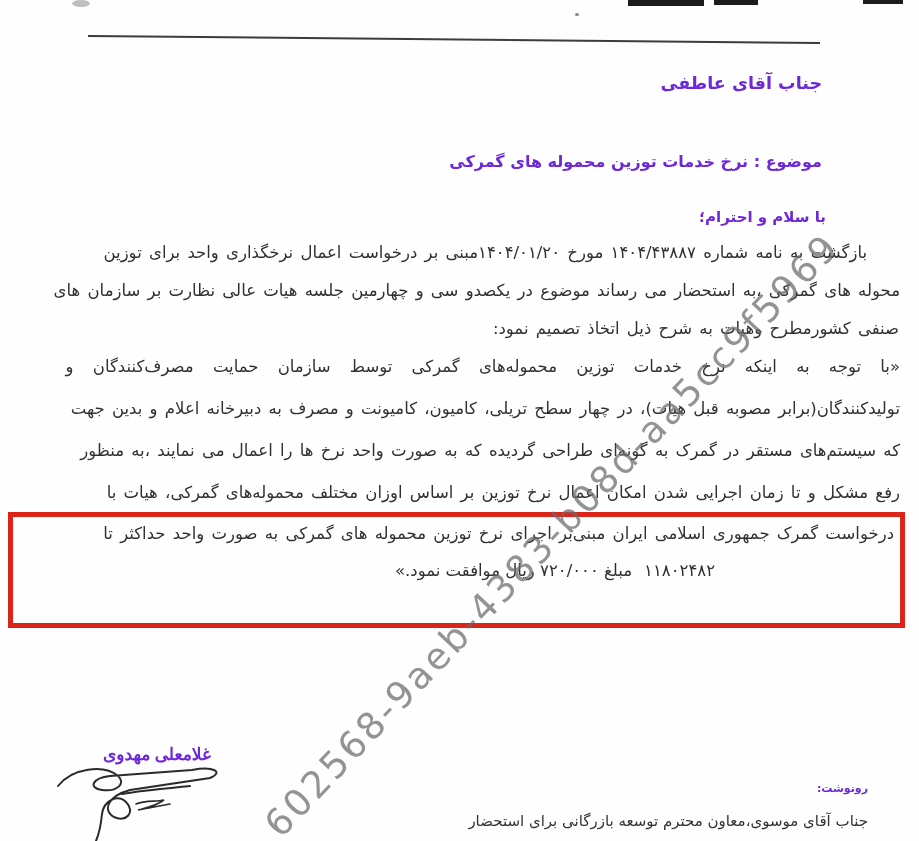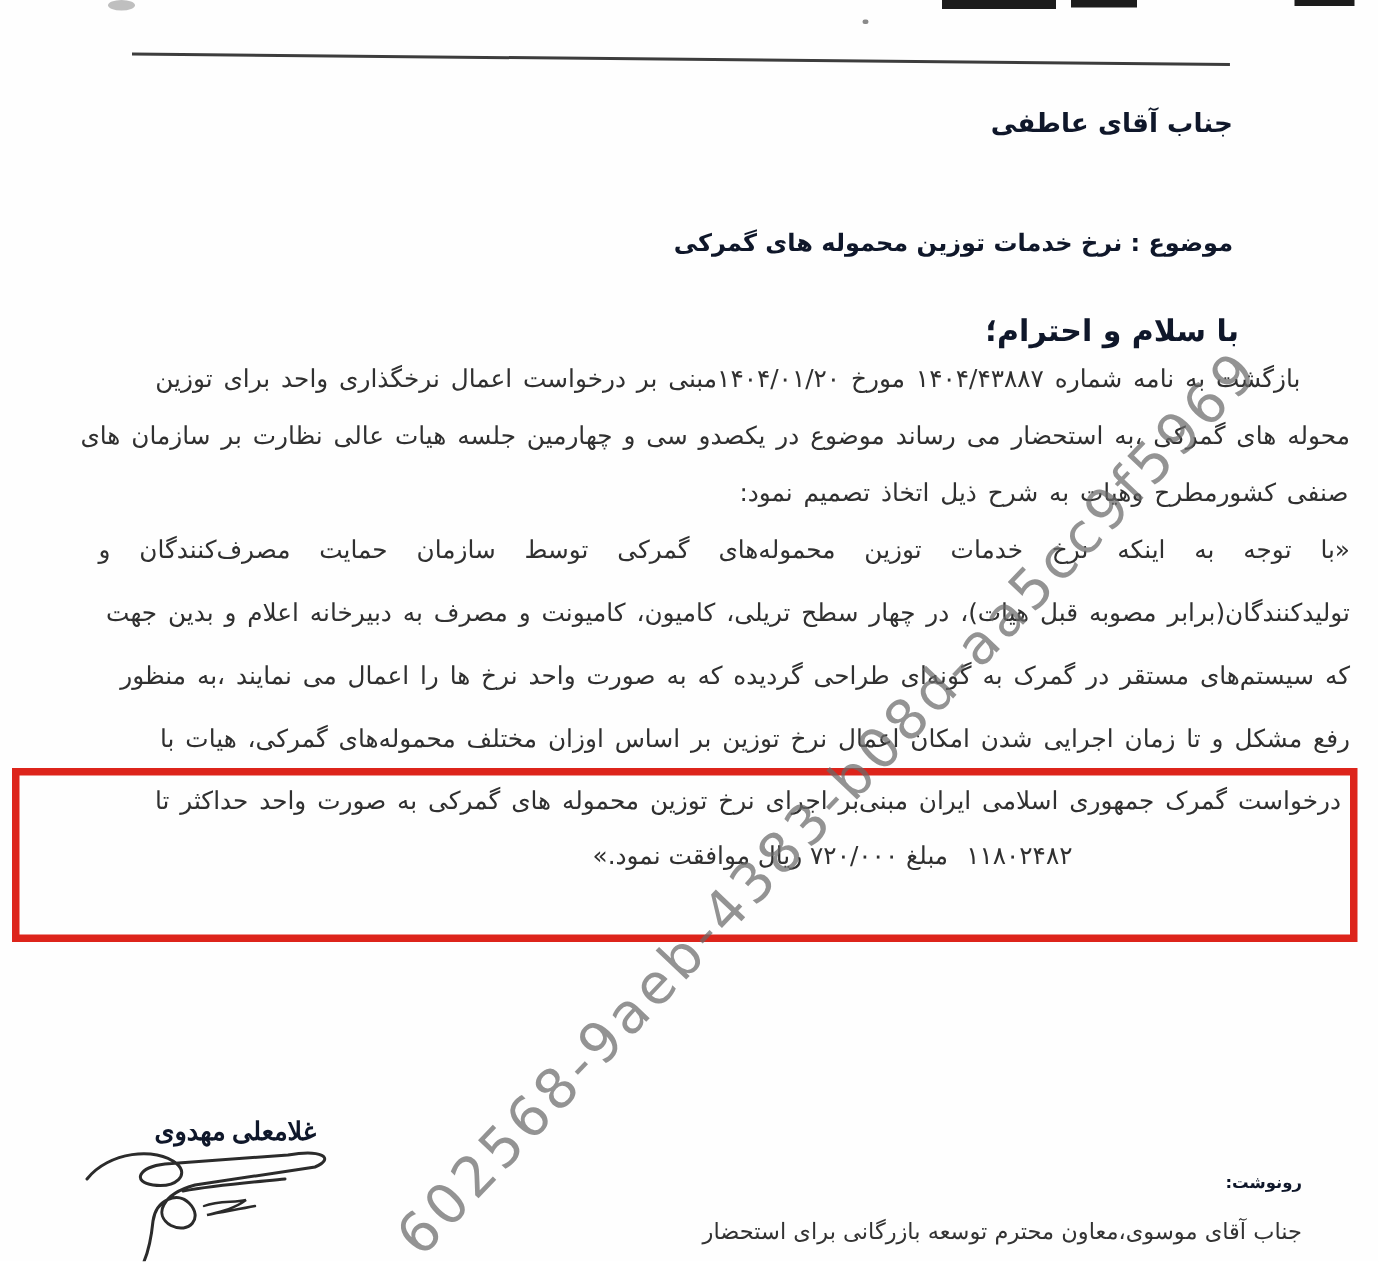--- a/index.html
+++ b/index.html
@@ -5,21 +5,21 @@
   html,body{margin:0;padding:0;background:#ffffff;}
   .page{
     position:relative;
     width:919px;height:841px;
     background:#fefefe;
     overflow:hidden;
     font-family:"DejaVu Sans", sans-serif;
     color:#2a2a2a;
   }
   .line{position:absolute;white-space:nowrap;direction:rtl;unicode-bidi:plaintext;}
-  .bold{font-weight:bold;color:#0f172a;}
+  .bold{font-weight:bold;color:#6d28d9;}
   .body-text{font-size:16.5px;color:#303030;word-spacing:2px;}
   
   .artifact{position:absolute;background:#1c1c1c;}
   .artifact-soft{position:absolute;background:#8a8a8a;border-radius:2px;}
   .top-rule{
     position:absolute;left:88px;top:35px;width:732px;height:2px;
     background:#3d3d3d;transform:rotate(0.55deg);transform-origin:left center;
   }
   
   .highlight-box{
@@ -64,21 +64,21 @@
   <div class="artifact" style="left:714px;top:0;width:44px;height:5px;"></div>
   <div class="artifact" style="left:863px;top:0;width:40px;height:4px;"></div>
   <div class="artifact-soft" style="left:72px;top:0;width:18px;height:7px;opacity:.55;border-radius:50%;"></div>
   <div class="artifact-soft" style="left:575px;top:13px;width:4px;height:3px;"></div>
 
   <div class="top-rule"></div>
 
   <div class="line bold" style="right:97px;top:73px;font-size:17.5px;">جناب آقای عاطفی</div>
   <div class="line bold" style="right:97px;top:152px;font-size:16px;">موضوع : نرخ خدمات توزین محموله های گمرکی</div>
 
-  <div class="line bold" style="right:93px;top:208px;font-size:20px;">با سلام و احترام؛</div>
+  <div class="line bold" style="right:93px;top:208px;font-size:15px;">با سلام و احترام؛</div>
 
   <div class="line body-text" style="right:52px;top:243px;">بازگشت به نامه شماره ۱۴۰۴/۴۳۸۸۷ مورخ ۱۴۰۴/۰۱/۲۰مبنی بر درخواست اعمال نرخگذاری واحد برای توزین</div>
   <div class="line body-text" style="right:19px;top:281px;text-align:center;">محوله های گمرکی ،به استحضار می رساند موضوع در  یکصدو سی و چهارمین جلسه هیات عالی نظارت بر سازمان های</div>
   <div class="line body-text" style="right:20px;top:319px;margin-left:24px;">صنفی کشورمطرح وهیات به شرح ذیل اتخاذ تصمیم نمود:</div>
 
   <div class="line body-text" style="right:19px;top:357px;word-spacing:14px;">«با توجه به اینکه نرخ خدمات توزین محموله‌های گمرکی توسط سازمان حمایت مصرف‌کنندگان و</div>
   <div class="line body-text" style="right:19px;top:399px;">تولیدکنندگان(برابر مصوبه قبل هیات)، در چهار سطح تریلی، کامیون، کامیونت و مصرف به دبیرخانه اعلام و بدین جهت</div>
   <div class="line body-text" style="right:19px;top:441px;">که سیستم‌های مستقر در گمرک به گونه‌ای طراحی گردیده که به صورت واحد نرخ ها را اعمال می نمایند ،به منظور</div>
   <div class="line body-text" style="right:19px;top:483px;">رفع مشکل و تا زمان اجرایی شدن امکان اعمال نرخ توزین بر اساس  اوزان مختلف محموله‌های گمرکی، هیات با</div>
 

